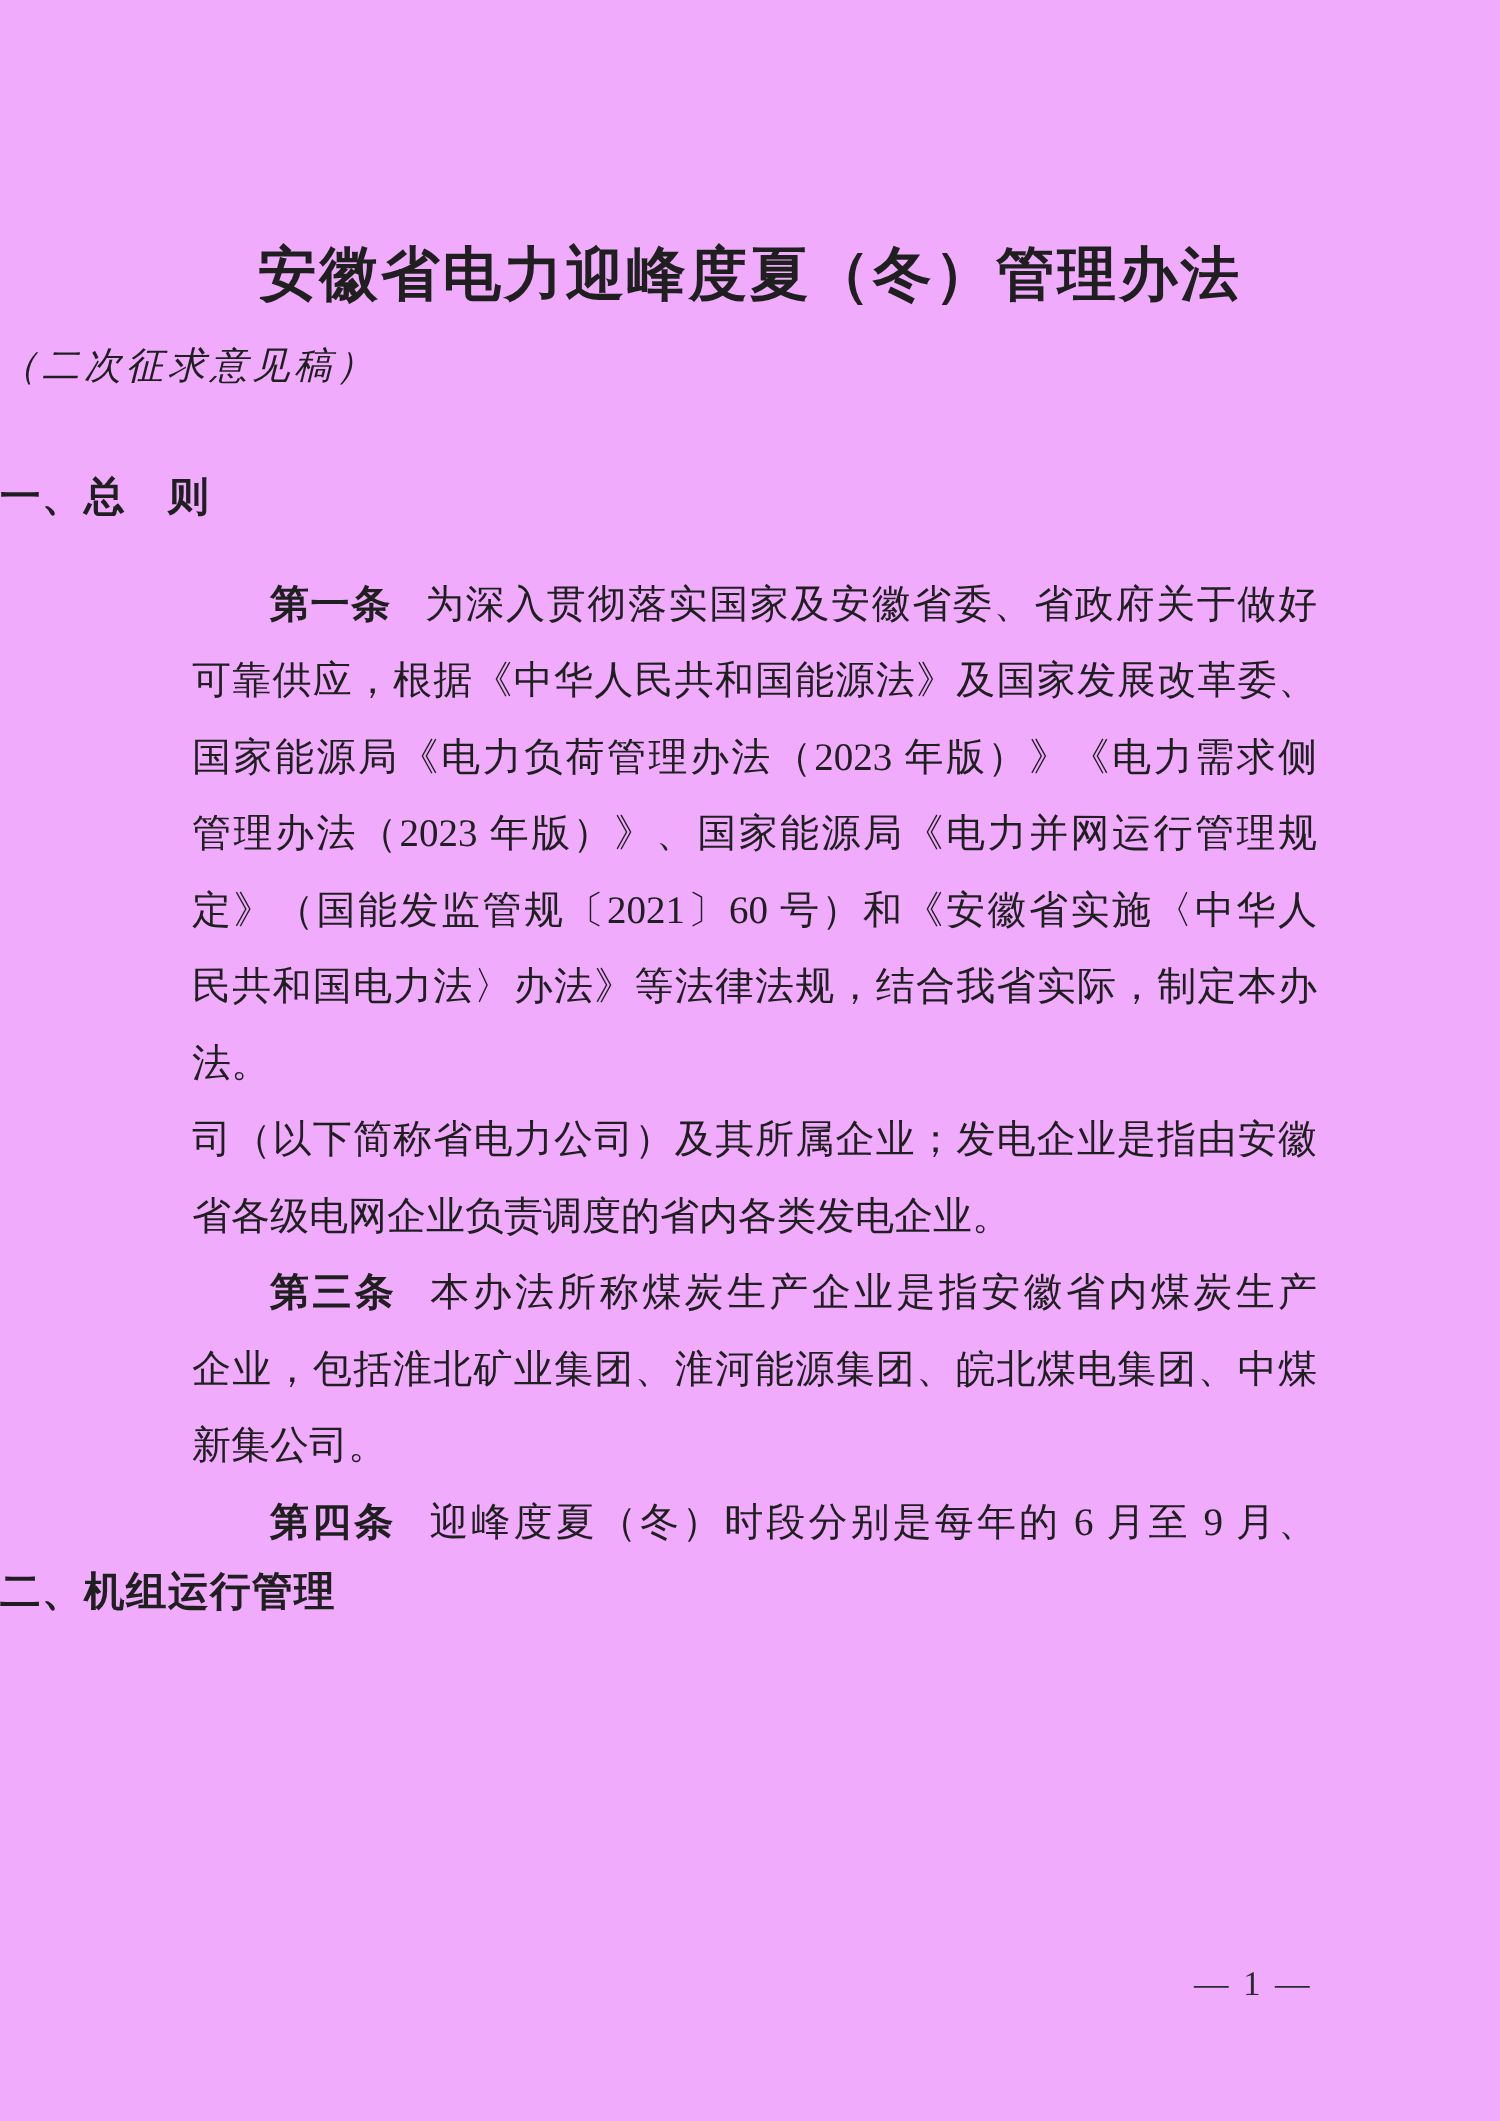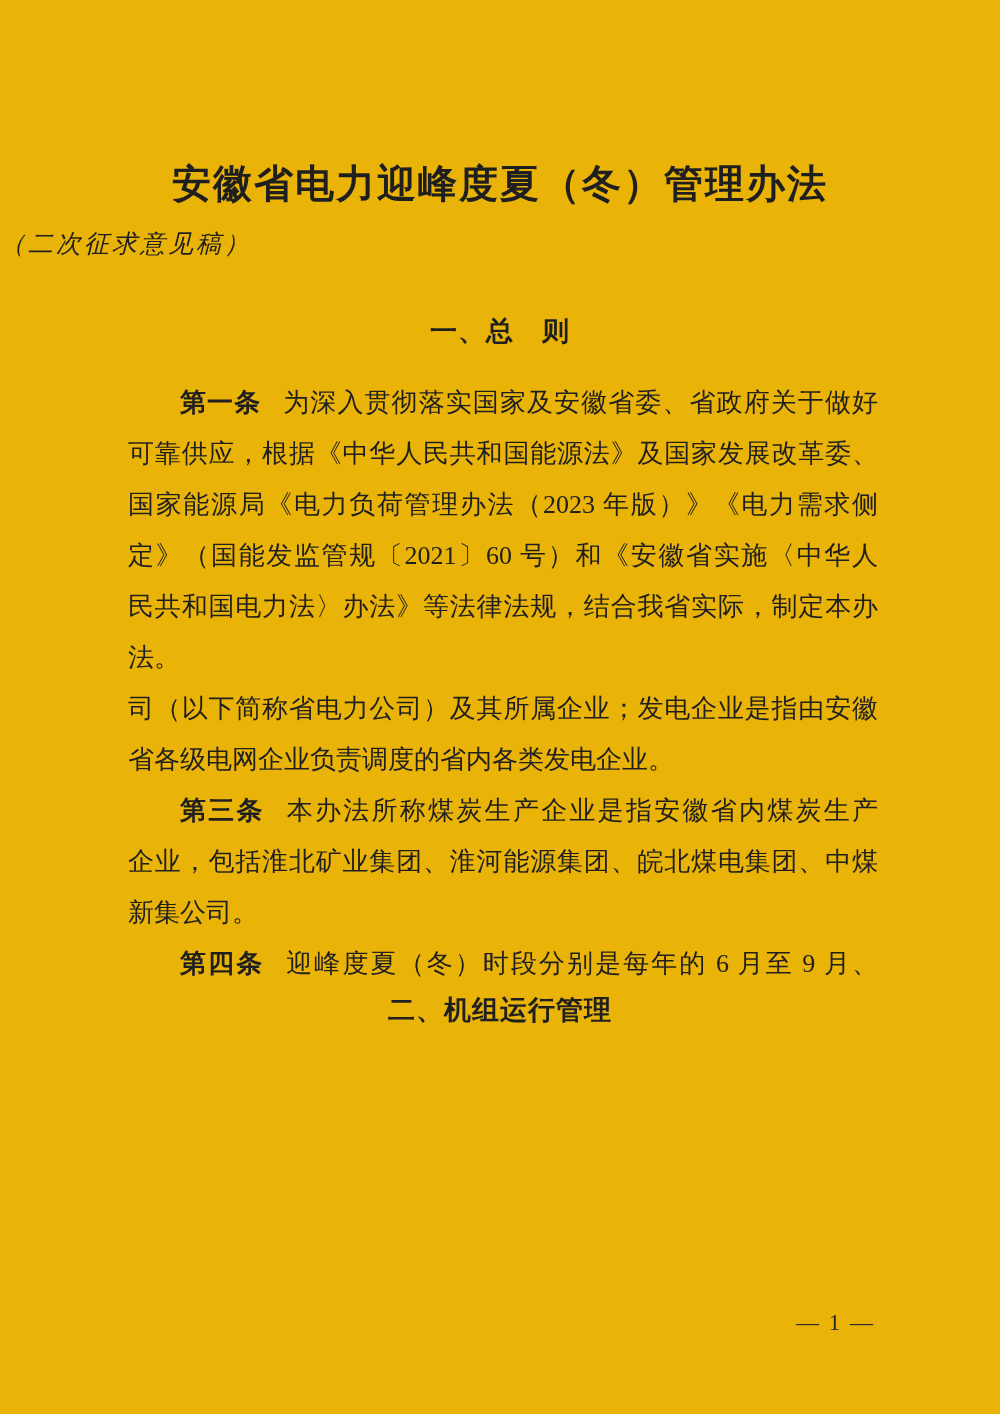--- a/index.html
+++ b/index.html
@@ -5,21 +5,21 @@
   html, body {
     margin: 0;
     padding: 0;
     background: #ffffff;
   }
   .page {
     position: relative;
     width: 1000px;
     height: 1414px;
     margin: 0 auto;
-    background: #eab308;
+    background: #f0abfc;
     color: #1f1f1f;
     font-family: "Liberation Serif", "DejaVu Serif", serif;
     overflow: hidden;
   }
   .doc-title {
     margin: 0;
     padding-top: 160px;
     text-align: center;
     font-size: 39px;
     font-weight: 700;
@@ -28,21 +28,20 @@
   }
   .doc-subtitle {
     margin-top: 18px;
     text-align: left;
     font-size: 25px;
     font-style: italic;
     letter-spacing: 3px;
   }
   .section-heading {
     margin: 54px 0 0 0;
-    text-align: center;
     font-size: 27px;
     font-weight: 700;
     line-height: 1.3;
     letter-spacing: 1px;
   }
   .doc-body {
     margin: 28px 122px 0 128px;
     font-size: 26px;
     line-height: 51px;
   }
@@ -82,20 +81,21 @@
   <div class="doc-subtitle">（二次征求意见稿）</div>
 
   <h2 class="section-heading">一、总　则</h2>
 
   <div class="doc-body">
 
     <div class="article">
       <div class="line full first"><span class="article-label">第一条</span><span>为深入贯彻落实国家及安徽省委、省政府关于做好</span></div>
       <div class="line full">可靠供应，根据《中华人民共和国能源法》及国家发展改革委、</div>
       <div class="line full">国家能源局《电力负荷管理办法（2023 年版）》《电力需求侧</div>
+      <div class="line full">管理办法（2023 年版）》、国家能源局《电力并网运行管理规</div>
       <div class="line full">定》（国能发监管规〔2021〕60 号）和《安徽省实施〈中华人</div>
       <div class="line full">民共和国电力法〉办法》等法律法规，结合我省实际，制定本办</div>
       <div class="line">法。</div>
     </div>
 
     <div class="article">
       <div class="line full">司（以下简称省电力公司）及其所属企业；发电企业是指由安徽</div>
       <div class="line">省各级电网企业负责调度的省内各类发电企业。</div>
     </div>
 

